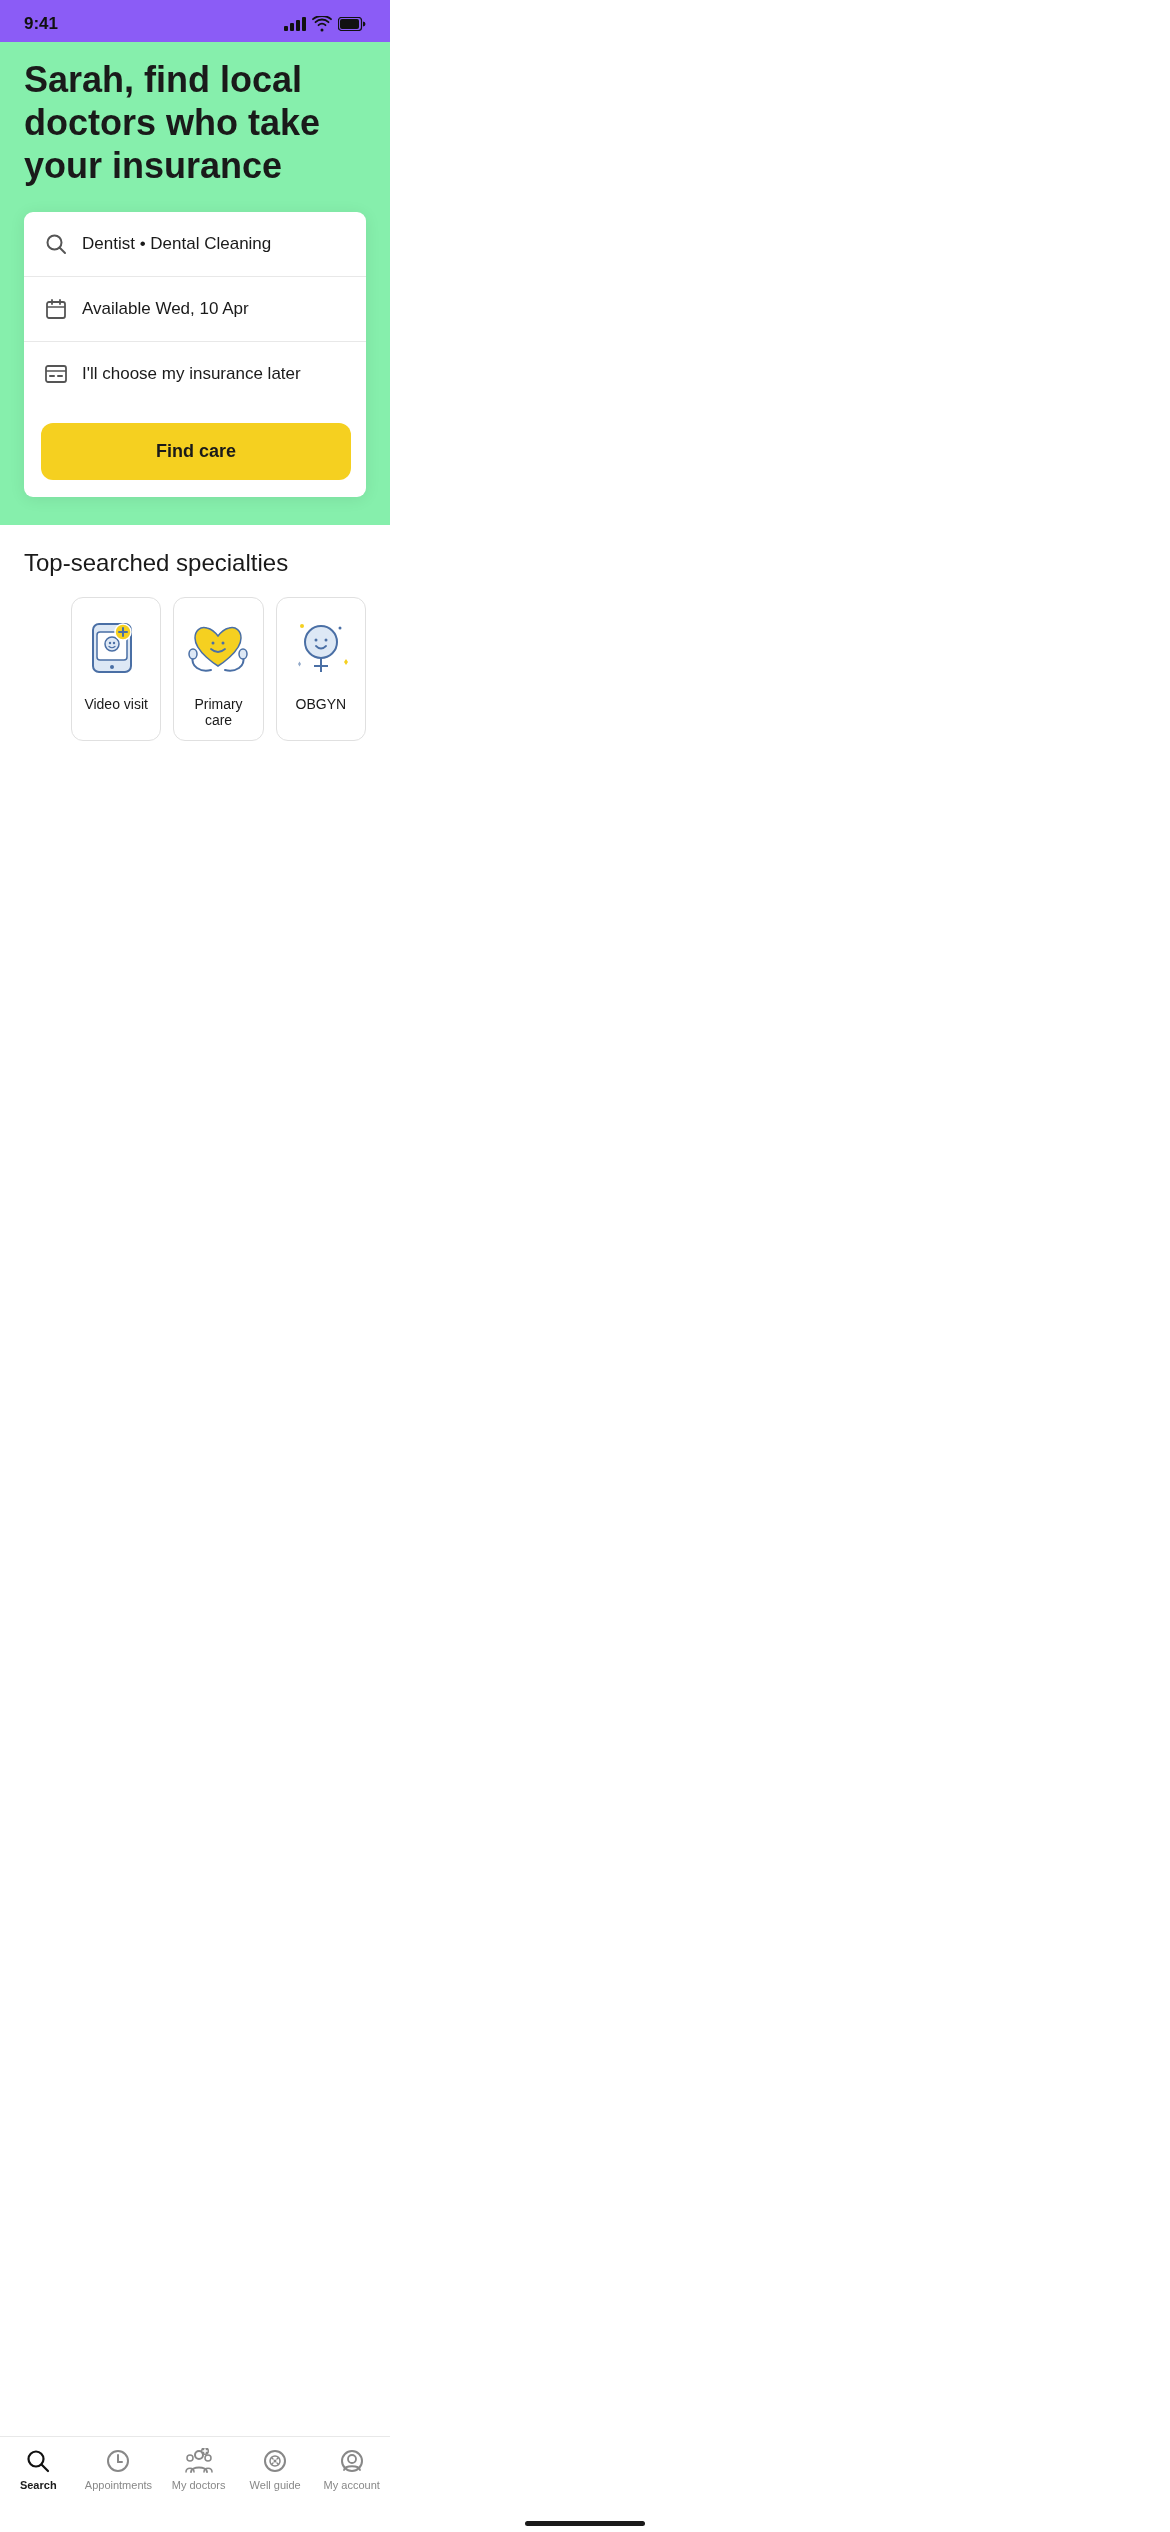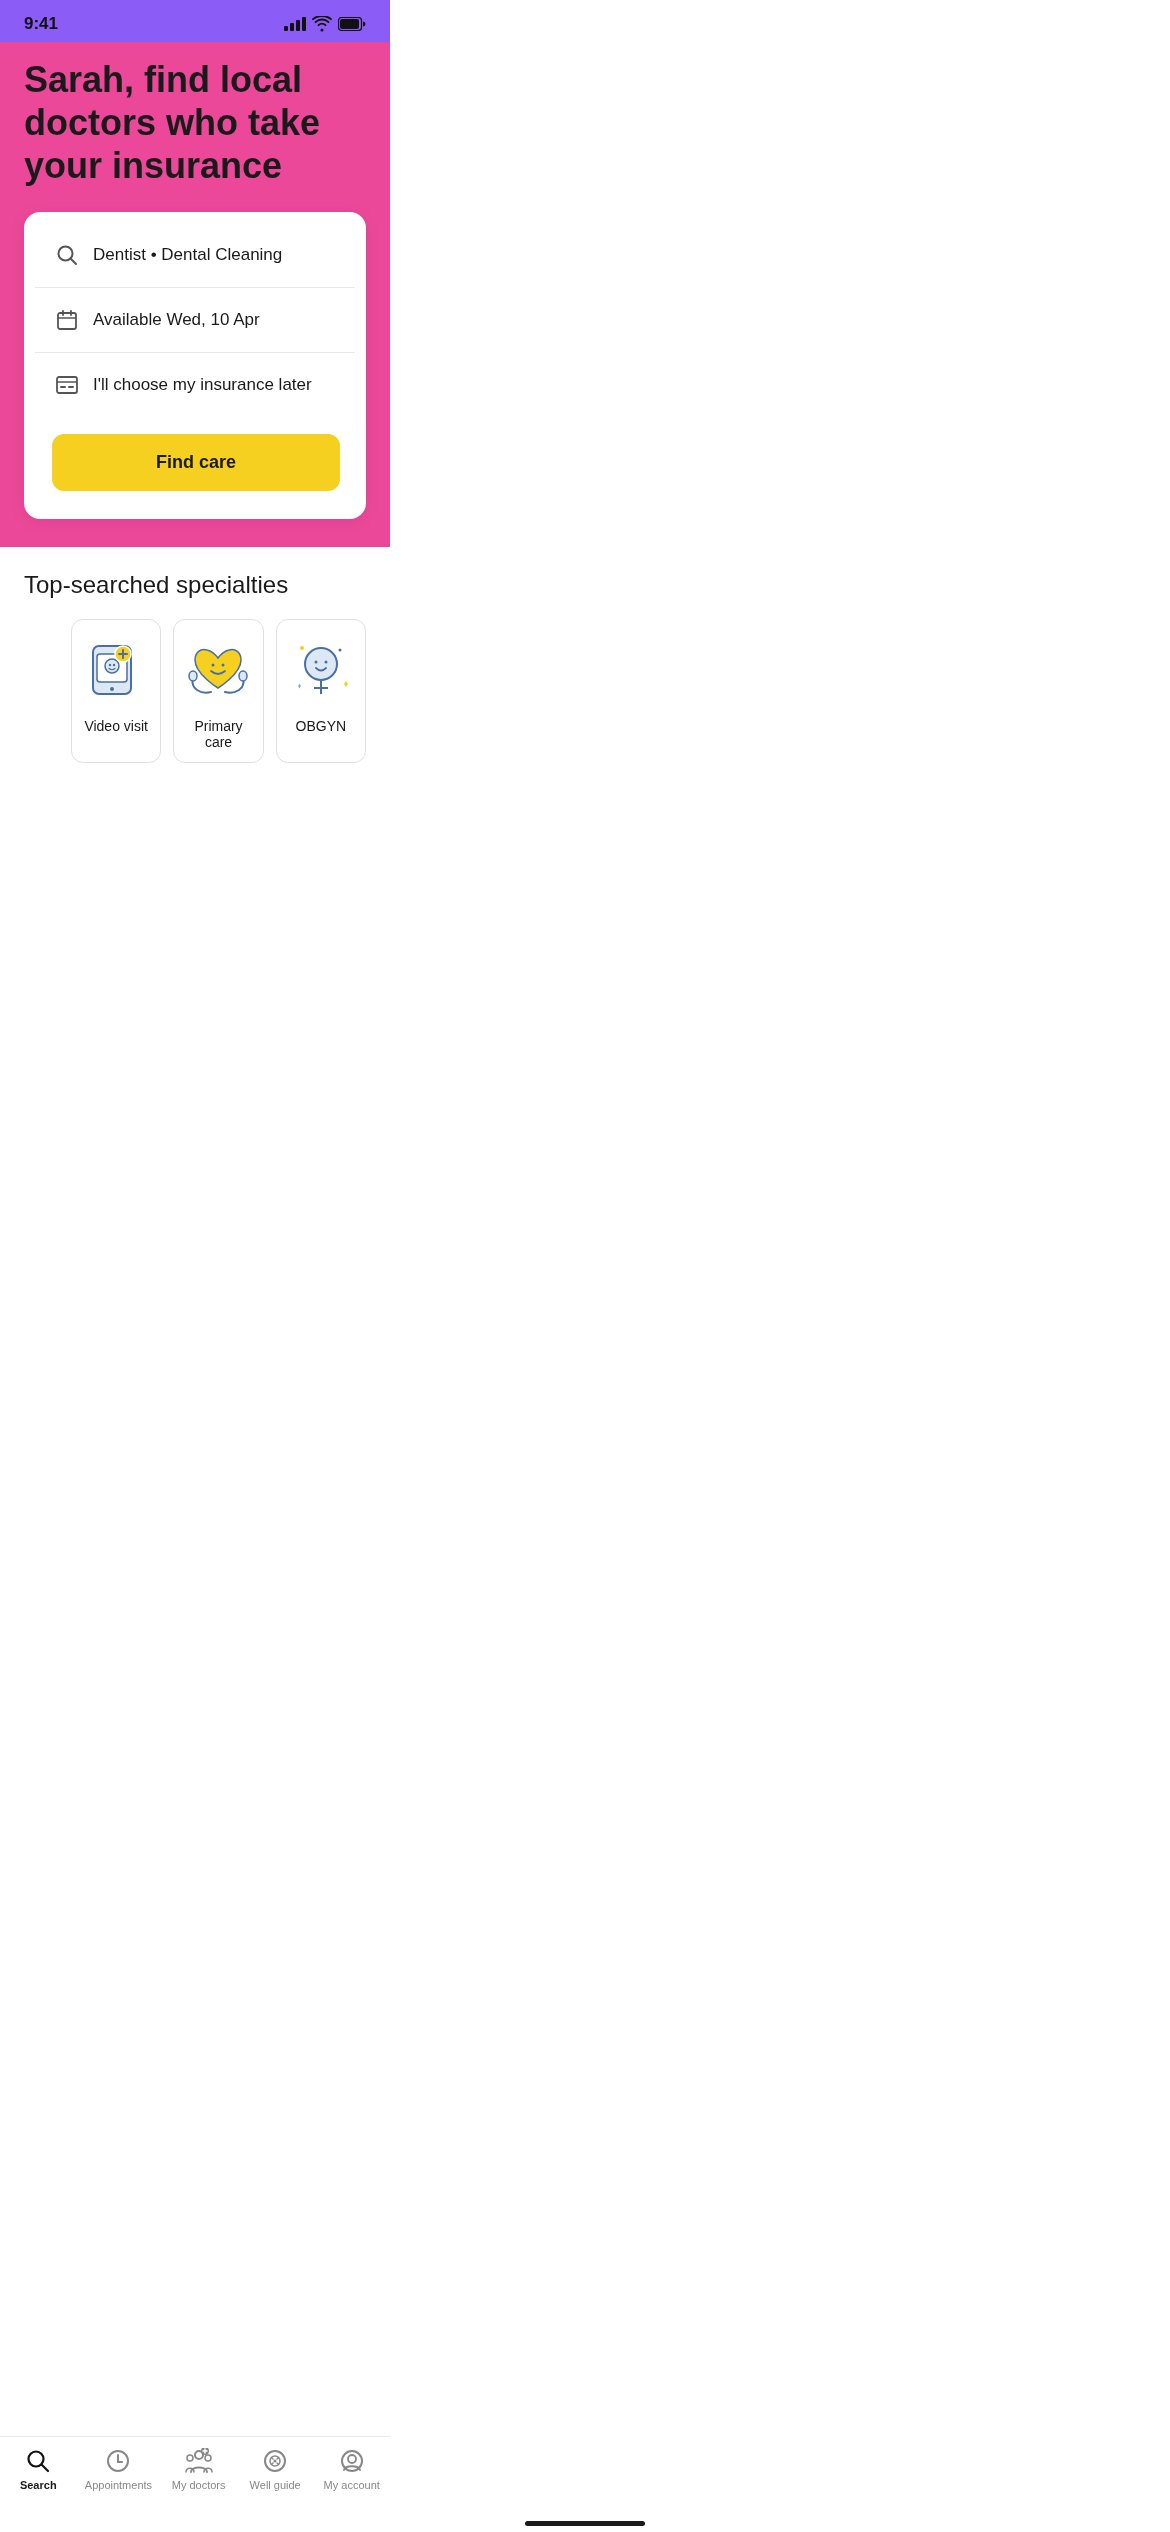--- a/index.html
+++ b/index.html
@@ -27,36 +27,36 @@
       color: #111;
     }
     .status-icons {
       display: flex;
       align-items: center;
       gap: 6px;
     }
 
     
     .hero {
-      background: #ec4899;
+      background: #86efac;
       padding: 16px 24px 28px 24px;
     }
     .hero-title {
       font-size: 36px;
       font-weight: 700;
       color: #1a1a1a;
       line-height: 1.2;
       margin-bottom: 24px;
     }
 
     
     .search-card {
       background: #fff;
-      border-radius: 16px;
-      padding: 11px;
+      border-radius: 9px;
+      padding: 0;
       box-shadow: 0 2px 16px rgba(0,0,0,0.08);
       overflow: hidden;
     }
     .search-row {
       display: flex;
       align-items: center;
       padding: 20px 20px;
       border-bottom: 1px solid #e8e8e8;
       gap: 14px;
     }

